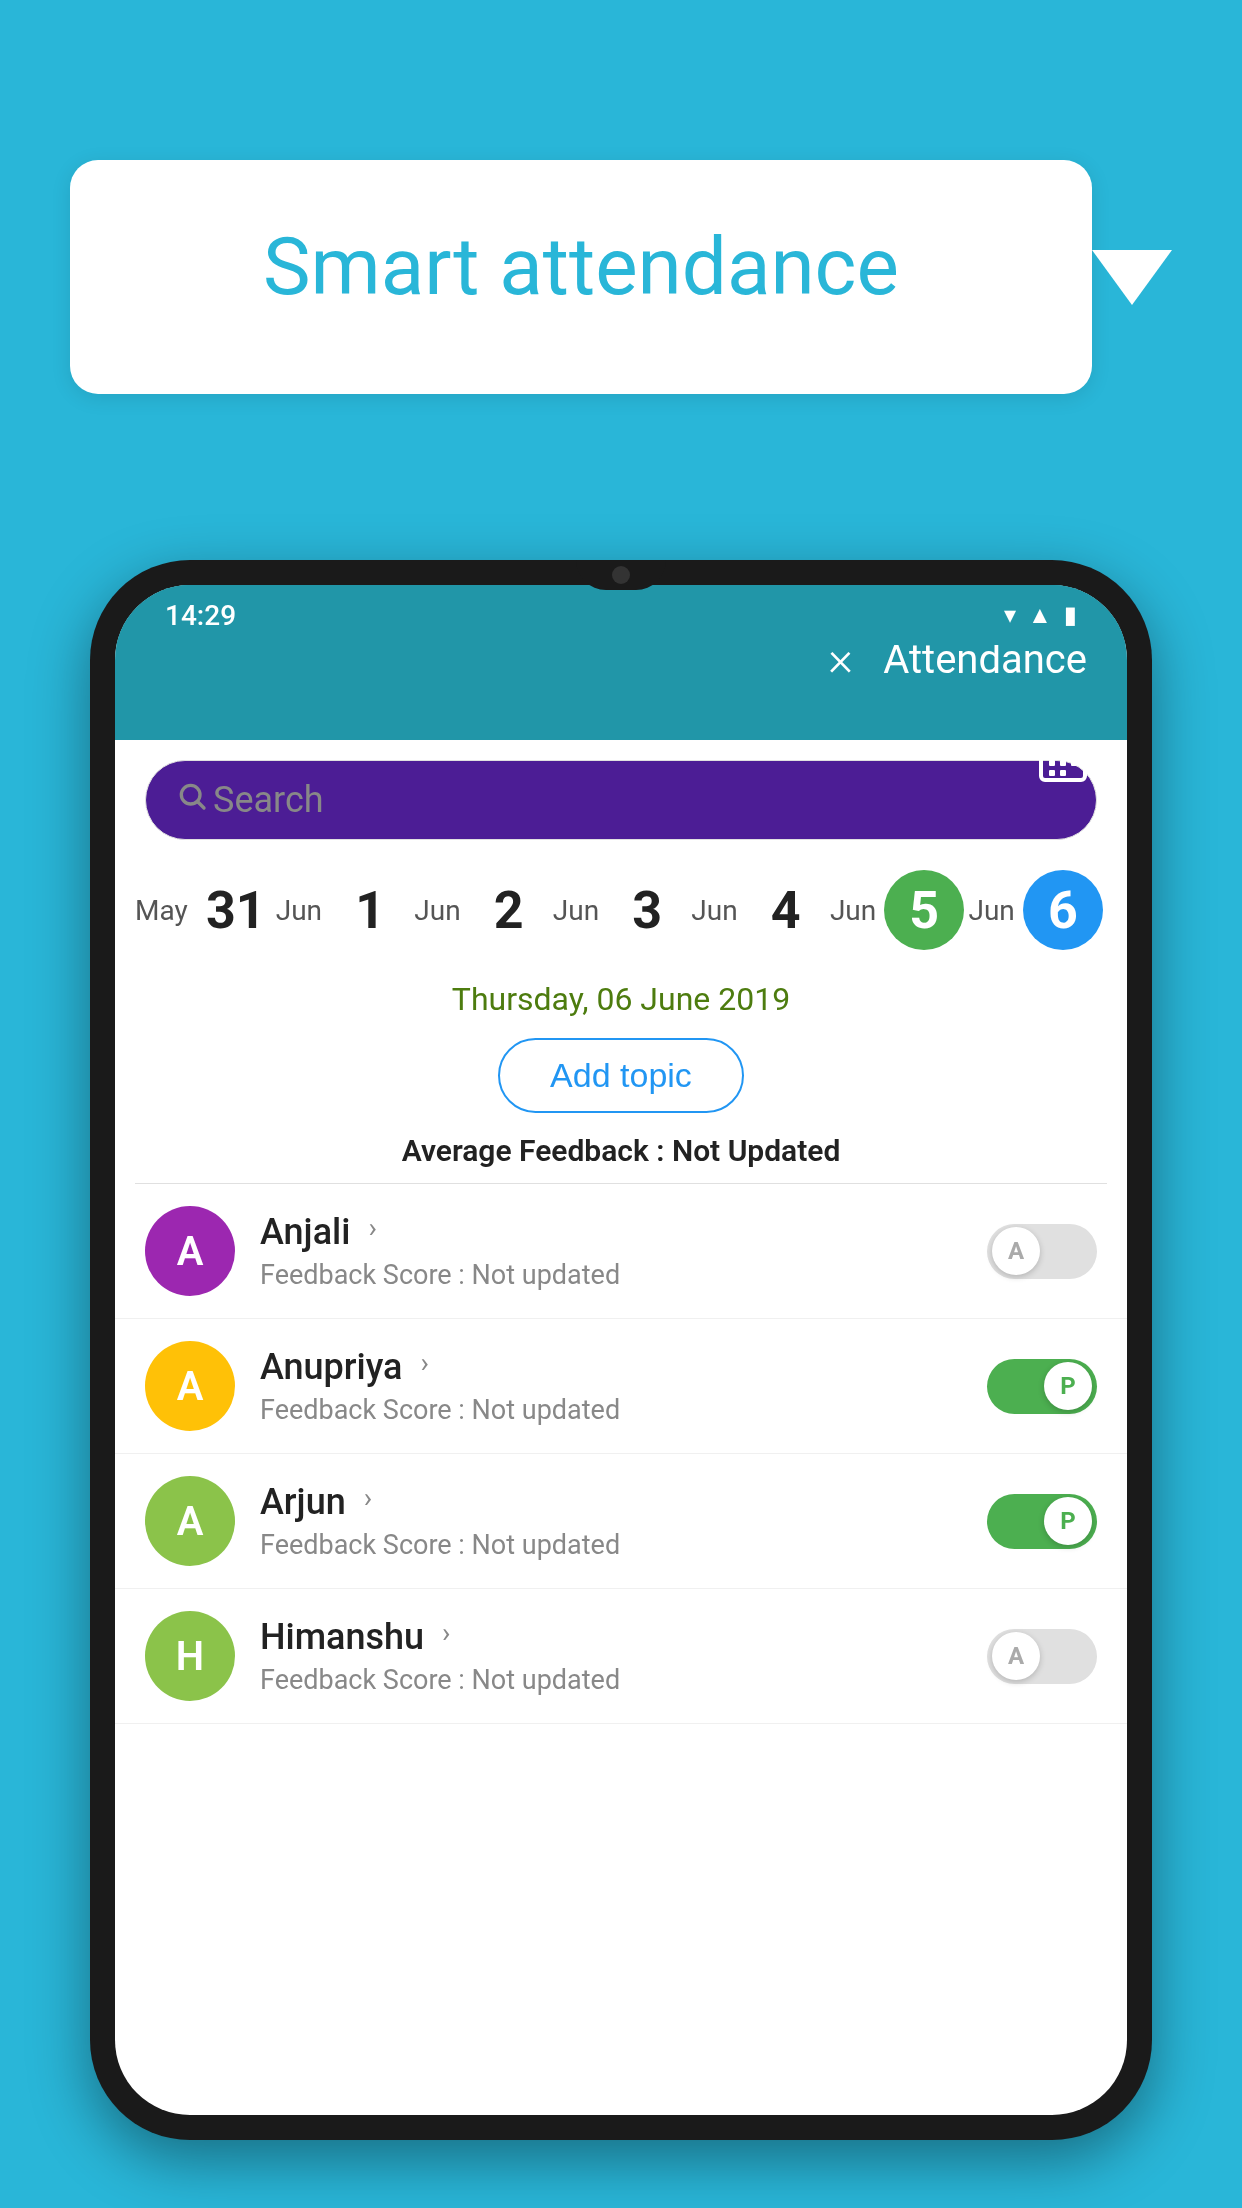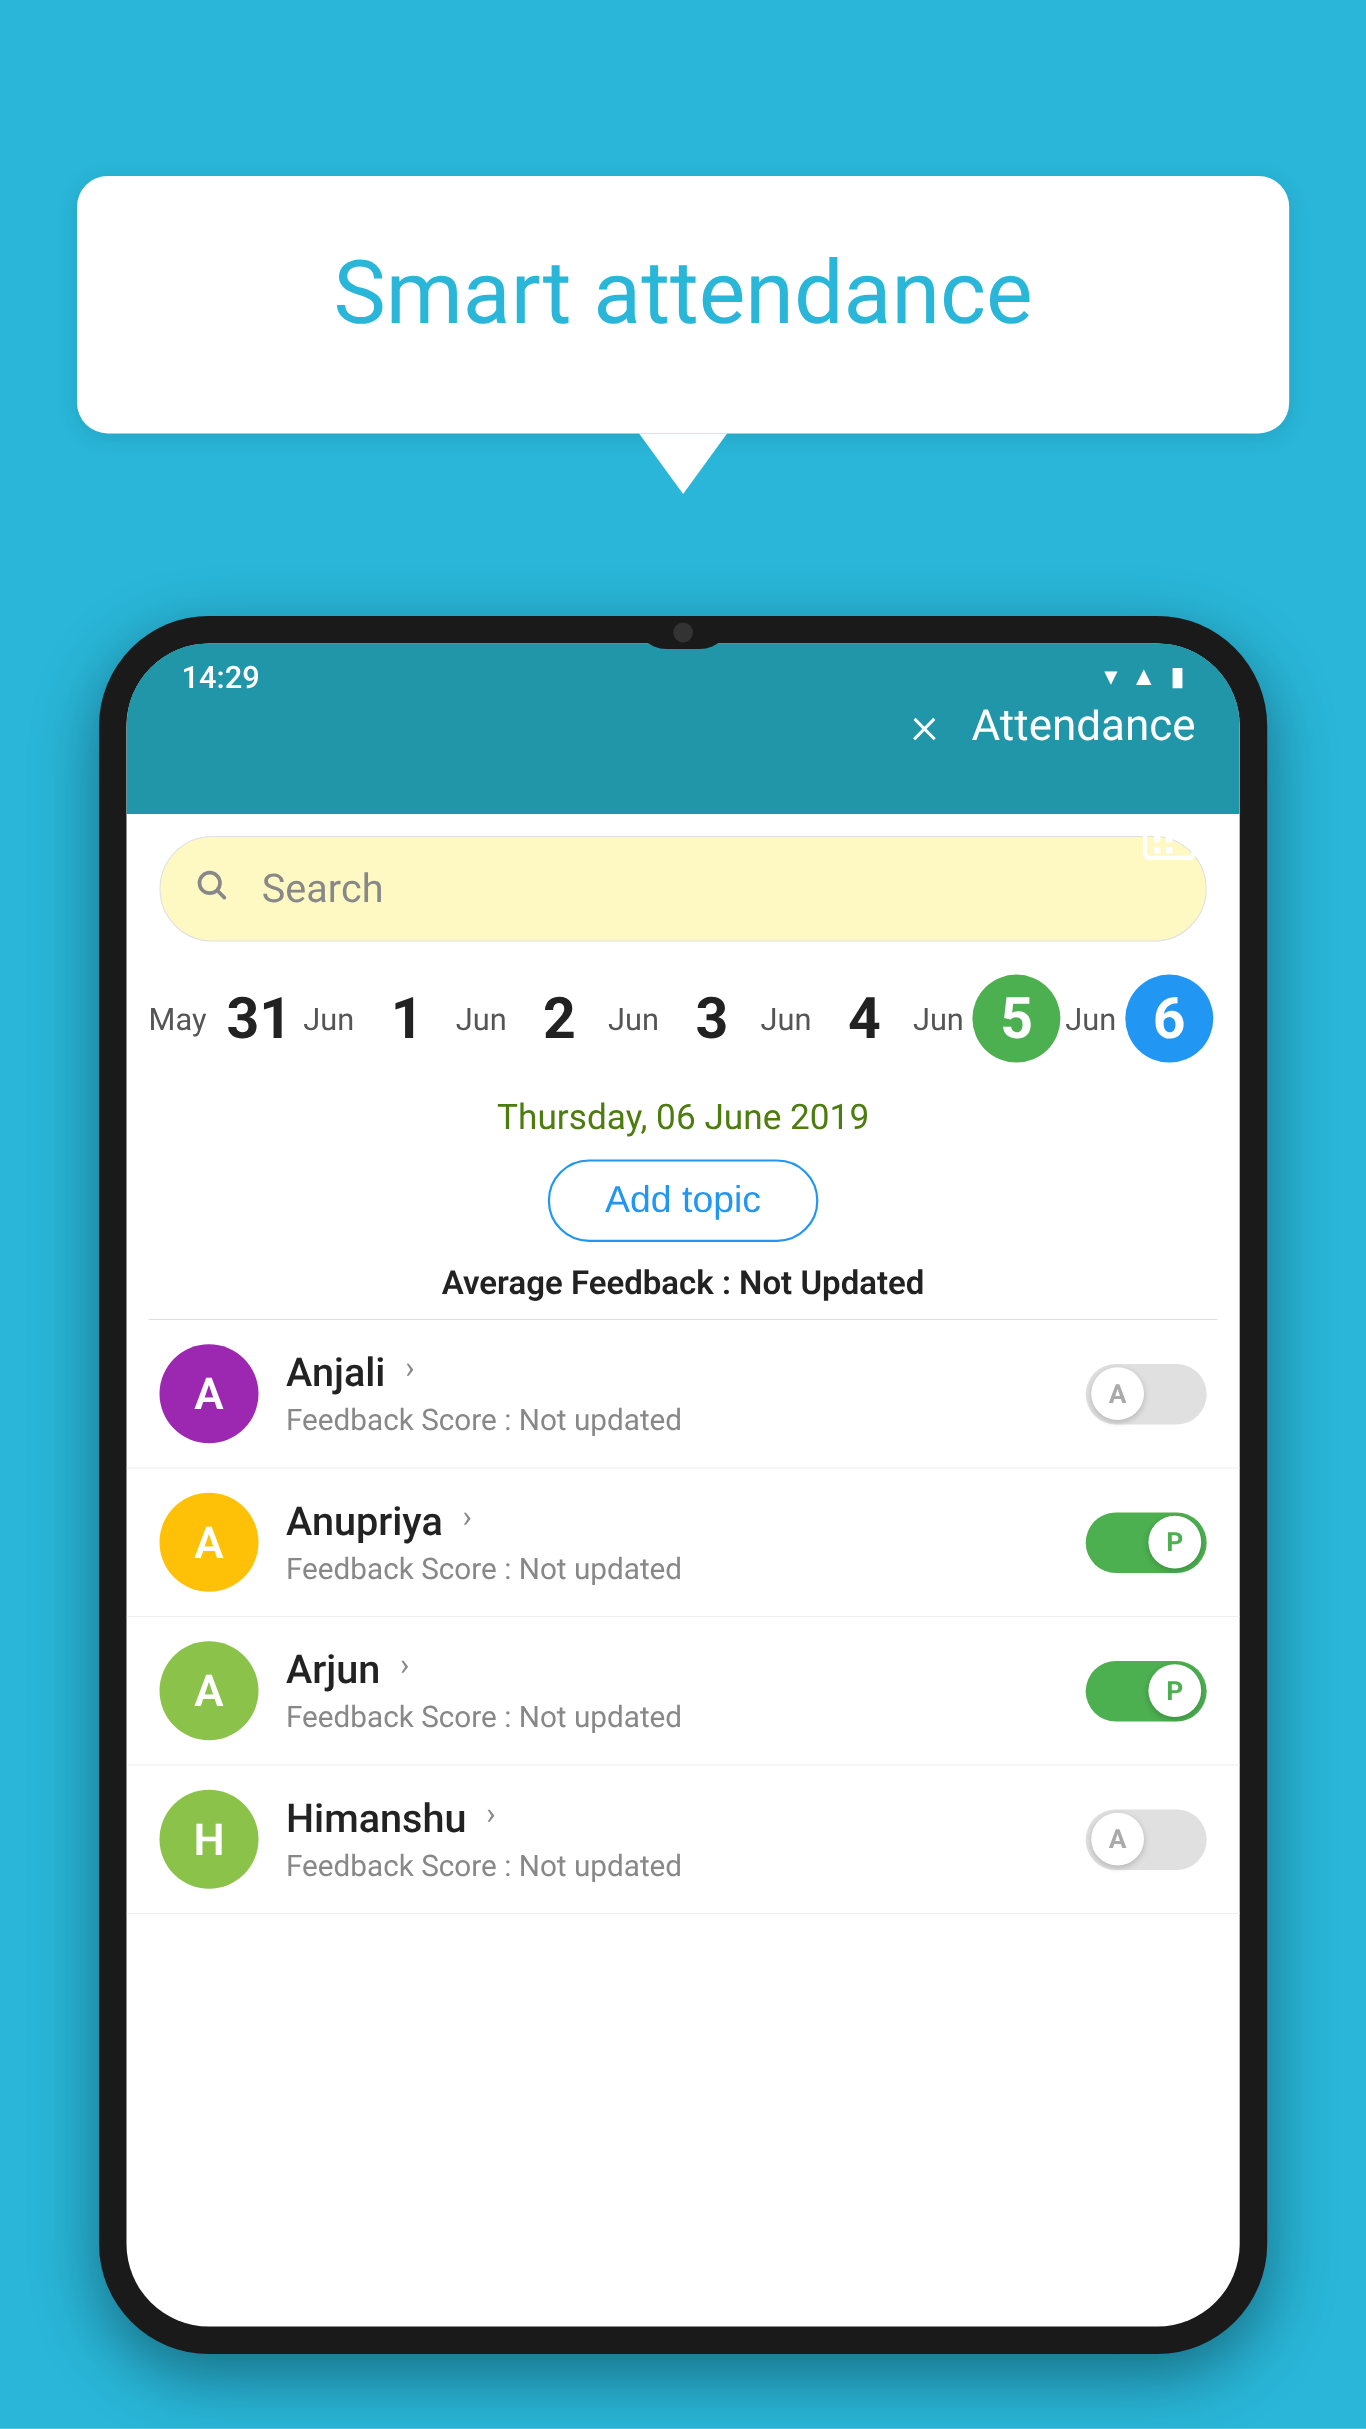--- a/index.html
+++ b/index.html
@@ -13,21 +13,21 @@
       position: relative;
     }
 
     
     .speech-bubble-container {
       position: absolute;
       top: 160px;
       left: 70px;
       right: 70px;
       display: flex;
-      flex-direction: column;
+      flex-direction: row;
       align-items: center;
     }
 
     .speech-bubble {
       background: white;
       border-radius: 28px;
       padding: 60px 80px;
       width: 100%;
       text-align: center;
       box-shadow: 0 4px 20px rgba(0,0,0,0.1);
@@ -156,28 +156,28 @@
       font-weight: 400;
     }
 
     .calendar-icon {
       color: white;
       font-size: 44px;
     }
 
     
     .search-bar {
-      background: #fef9c3;
+      background: #4c1d95;
       margin: 20px 30px;
       border-radius: 50px;
-      height: 96px;
+      height: 80px;
       display: flex;
       align-items: center;
       padding: 0 30px;
-      gap: 30px;
+      gap: 5px;
       border: 1px solid #e0e0e0;
     }
 
     .search-icon-container {
       color: #888;
       font-size: 36px;
     }
 
     .search-placeholder {
       color: #888;

